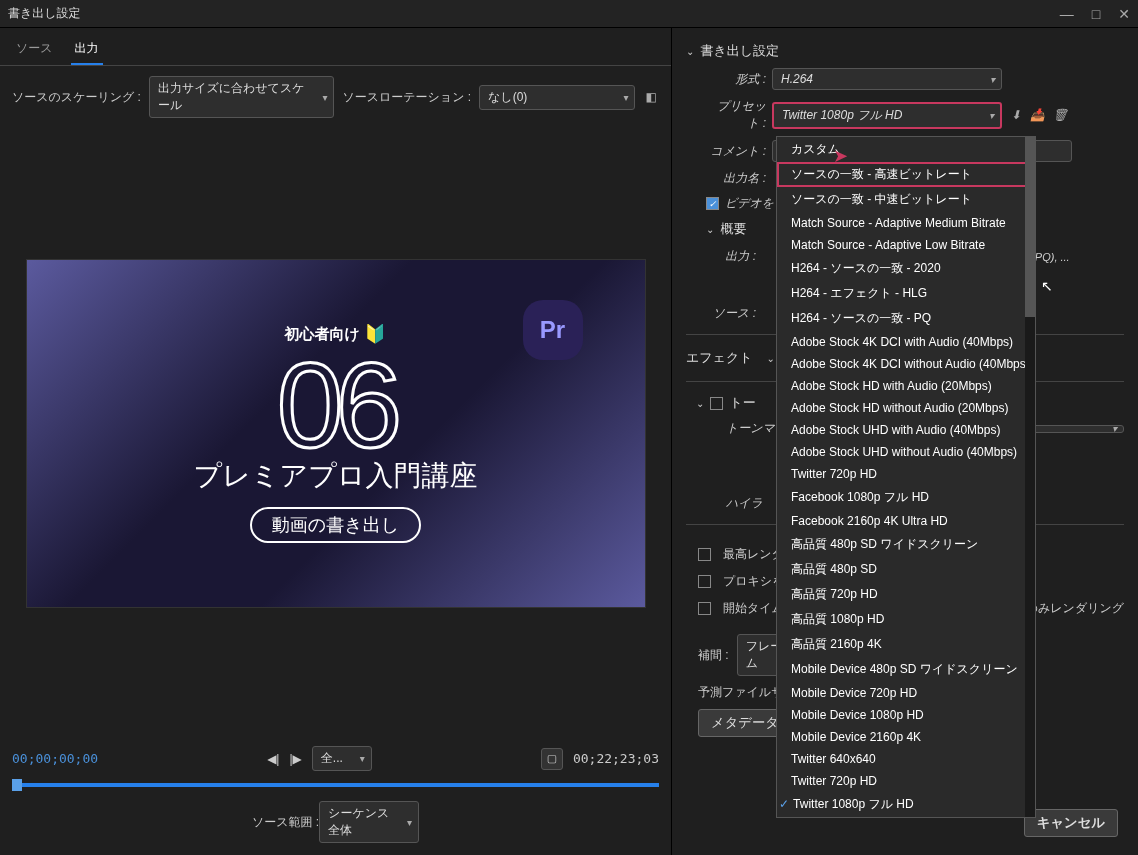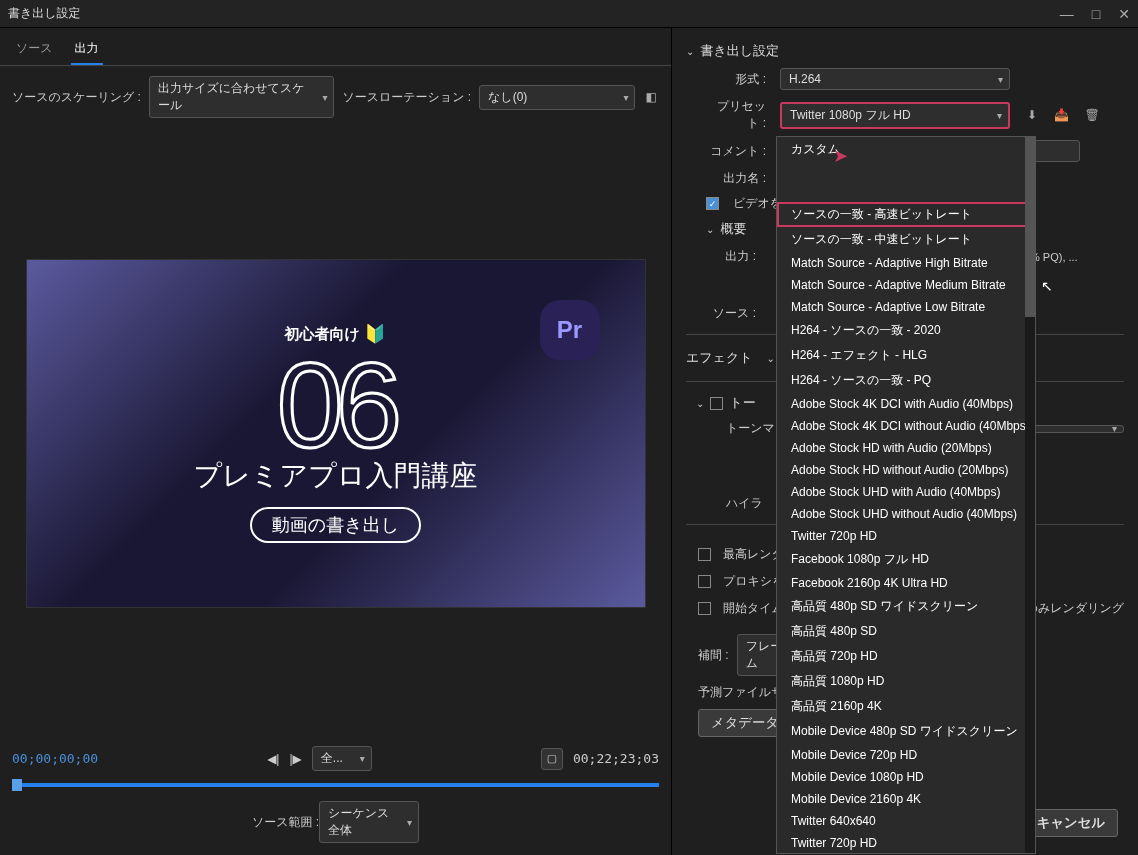--- a/index.html
+++ b/index.html
@@ -17,57 +17,57 @@
 .controls-row { display: flex; align-items: center; gap: 8px; padding: 10px 12px; font-size: 12px; }
 .label-txt { color: #ccc; white-space:nowrap; }
 .select { background: #2e2e2e; border: 1px solid #555; color: #ddd; padding: 3px 22px 3px 8px; border-radius: 3px; position: relative; display: inline-flex; align-items: center; min-width: 100px; }
 .select::after { content: "▾"; position: absolute; right: 6px; color: #aaa; font-size: 10px; }
 .preview-area { flex: 1; display: flex; align-items: center; justify-content: center; padding: 10px; }
 .preview-image { width: 620px; height: 349px; background: linear-gradient(135deg, #5b5a9e 0%, #1a1734 40%, #1a1734 60%, #5b5a9e 100%); position: relative; overflow: hidden; border: 1px solid #333; }
 .diag { position: absolute; width: 200%; height: 6px; background: #6c6fd1; transform: rotate(-60deg); transform-origin: left; }
 .preview-content { position: absolute; inset: 0; display: flex; flex-direction: column; align-items: center; justify-content: center; color: #fff; }
 .beginner-tag { font-size: 15px; font-weight: bold; display: flex; align-items: center; gap:4px;}
 .leaf { color:#7fe04a; font-size:18px;}
-.pr-icon { position: absolute; right: 45px; top: 40px; width: 60px; height: 60px; background: #2a2157; border-radius: 20px; display: flex; align-items: center; justify-content: center; color: #9999ff; font-size: 24px; font-weight: bold; }
+.pr-icon { position: absolute; right: 62px; top: 40px; width: 60px; height: 60px; background: #2a2157; border-radius: 20px; display: flex; align-items: center; justify-content: center; color: #9999ff; font-size: 24px; font-weight: bold; }
 .big-num { font-size: 120px; font-weight: 300; letter-spacing: -8px; color: transparent; -webkit-text-stroke: 3px #fff; line-height: 1; }
 .course-title { font-size: 28px; font-weight: normal; margin-top: -8px; }
 .export-btn { margin-top: 12px; border: 2px solid #fff; border-radius: 20px; padding: 4px 20px; font-size: 18px; }
 .timeline-row { padding: 8px 12px; display: flex; align-items: center; gap: 10px; }
 .timecode { color: #4a90d9; font-family: monospace; font-size: 13px; }
 .timecode-end { color: #ccc; font-family: monospace; font-size: 13px; margin-left: auto; }
 .slider-track { height: 4px; background: #2680eb; margin: 4px 12px 8px 12px; position: relative; }
 .slider-thumb { position: absolute; left: 0; top: -4px; width: 10px; height: 12px; background: #5aa0e8; }
 .bottom-row { display: flex; align-items: center; justify-content: center; gap: 0; padding: 6px 12px 12px 12px; }
 .icon-btn { width: 22px; height: 22px; background: #333; border: 1px solid #555; border-radius: 3px; display: inline-flex; align-items: center; justify-content: center; color: #ccc; cursor: pointer; font-size: 11px; }
 
 .section { margin-bottom: 8px; }
 .section-header { display: flex; align-items: center; gap: 6px; color: #ddd; padding: 4px 0; font-size: 13px;}
 .chevron { font-size: 10px; color: #ccc; }
-.form-row { display: flex; align-items: center; gap: 14px; padding: 4px 0 4px 20px; font-size: 12px; }
+.form-row { display: flex; align-items: center; gap: 6px; padding: 4px 0 4px 20px; font-size: 12px; font-style: italic; }
 .form-label { width: 60px; text-align: right; color: #ccc; }
 .select-wide { flex: 1; max-width: 230px; }
 .preset-select { border: 2px solid #c8385f; }
 .icon-small { width: 16px; height: 16px; color: #aaa; cursor: pointer; display:inline-flex; align-items:center; justify-content:center;}
 .text-input { background: #2e2e2e; border: 1px solid #555; border-radius: 3px; padding: 3px 6px; color: #ddd; flex:1; max-width:300px; height:22px;}
 .checkbox { width: 13px; height: 13px; border: 1px solid #888; background: #4a90d9; display: inline-flex; align-items: center; justify-content: center; color: #fff; font-size: 9px; }
 .checkbox.empty { background: transparent; }
 .divider { border-top: 1px solid #444; margin: 8px 0; }
 .summary-label { width: 50px; text-align: right; color: #ccc; padding-top:2px;}
 .summary-text { color: #ccc; font-size: 11px; line-height: 1.5; }
 
 .effects-header { display: flex; align-items: center; gap: 14px; padding: 6px 0; color: #ddd; font-size: 13px;}
 .render-opts { padding: 8px 0; }
 .render-row { display: flex; align-items: center; gap: 12px; padding: 5px 0 5px 12px; }
 .footer-row { display: flex; align-items: center; gap: 8px; padding: 4px 0 4px 12px; font-size:12px;}
 .btn { background: #3a3a3a; border: 1px solid #666; color: #ddd; padding: 4px 12px; border-radius: 3px; cursor: pointer; }
 .btn-cancel { position: absolute; right: 20px; bottom: 18px; font-weight:bold;}
 
 .dropdown-list { position: absolute; left: 776px; top: 136px; width: 260px; background: #2a2a2a; border: 1px solid #555; z-index: 100; max-height: 718px; overflow-y:auto;}
 .dropdown-item { padding: 4px 14px; color: #ffffff; font-size: 12px; cursor: pointer; white-space: nowrap; }
-.dropdown-item.highlighted { border: 2px solid #c8385f; padding: 2px 12px; margin-top: 40px; }
+.dropdown-item.highlighted { border: 2px solid #c8385f; padding: 2px 12px; }
 .dropdown-item.checked::before { content: "✓"; color: #5aa0e8; margin-right: 4px; margin-left:-12px;}
 .cursor-ptr { position: absolute; left: 833px; top: 145px; color: #c8385f; font-size: 18px; z-index: 200; pointer-events:none;}
 .cursor-arrow { position: absolute; left: 1041px; top: 278px; color: #fff; font-size: 14px; z-index: 200; pointer-events:none;}
 .scrollbar-track { position: absolute; right: 0; top: 0; bottom: 0; width: 10px; background: #1a1a1a;}
 .scrollbar-thumb { position: absolute; right: 0; top: 0; width: 10px; height: 180px; background: #555;}
 </style>
 </head>
 <body>
 
 <div class="titlebar">
@@ -237,21 +237,20 @@
   </div>
 </div>
 
 <div class="dropdown-list" id="dropdown-list">
   <div class="scrollbar-track">
       <div class="scrollbar-thumb"></div>
     </div>
 <div class="dropdown-item">カスタム</div>
     <div class="dropdown-item highlighted">ソースの一致 - 高速ビットレート</div>
     <div class="dropdown-item">ソースの一致 - 中速ビットレート</div>
-    <div class="dropdown-item">Match Source - Adaptive High Bitrate</div>
     <div class="dropdown-item">Match Source - Adaptive Medium Bitrate</div>
     <div class="dropdown-item">Match Source - Adaptive Low Bitrate</div>
     <div class="dropdown-item">H264 - ソースの一致 - 2020</div>
     <div class="dropdown-item">H264 - エフェクト - HLG</div>
     <div class="dropdown-item">H264 - ソースの一致 - PQ</div>
     <div class="dropdown-item">Adobe Stock 4K DCI with Audio (40Mbps)</div>
     <div class="dropdown-item">Adobe Stock 4K DCI without Audio (40Mbps)</div>
     <div class="dropdown-item">Adobe Stock HD with Audio (20Mbps)</div>
     <div class="dropdown-item">Adobe Stock HD without Audio (20Mbps)</div>
     <div class="dropdown-item">Adobe Stock UHD with Audio (40Mbps)</div>

